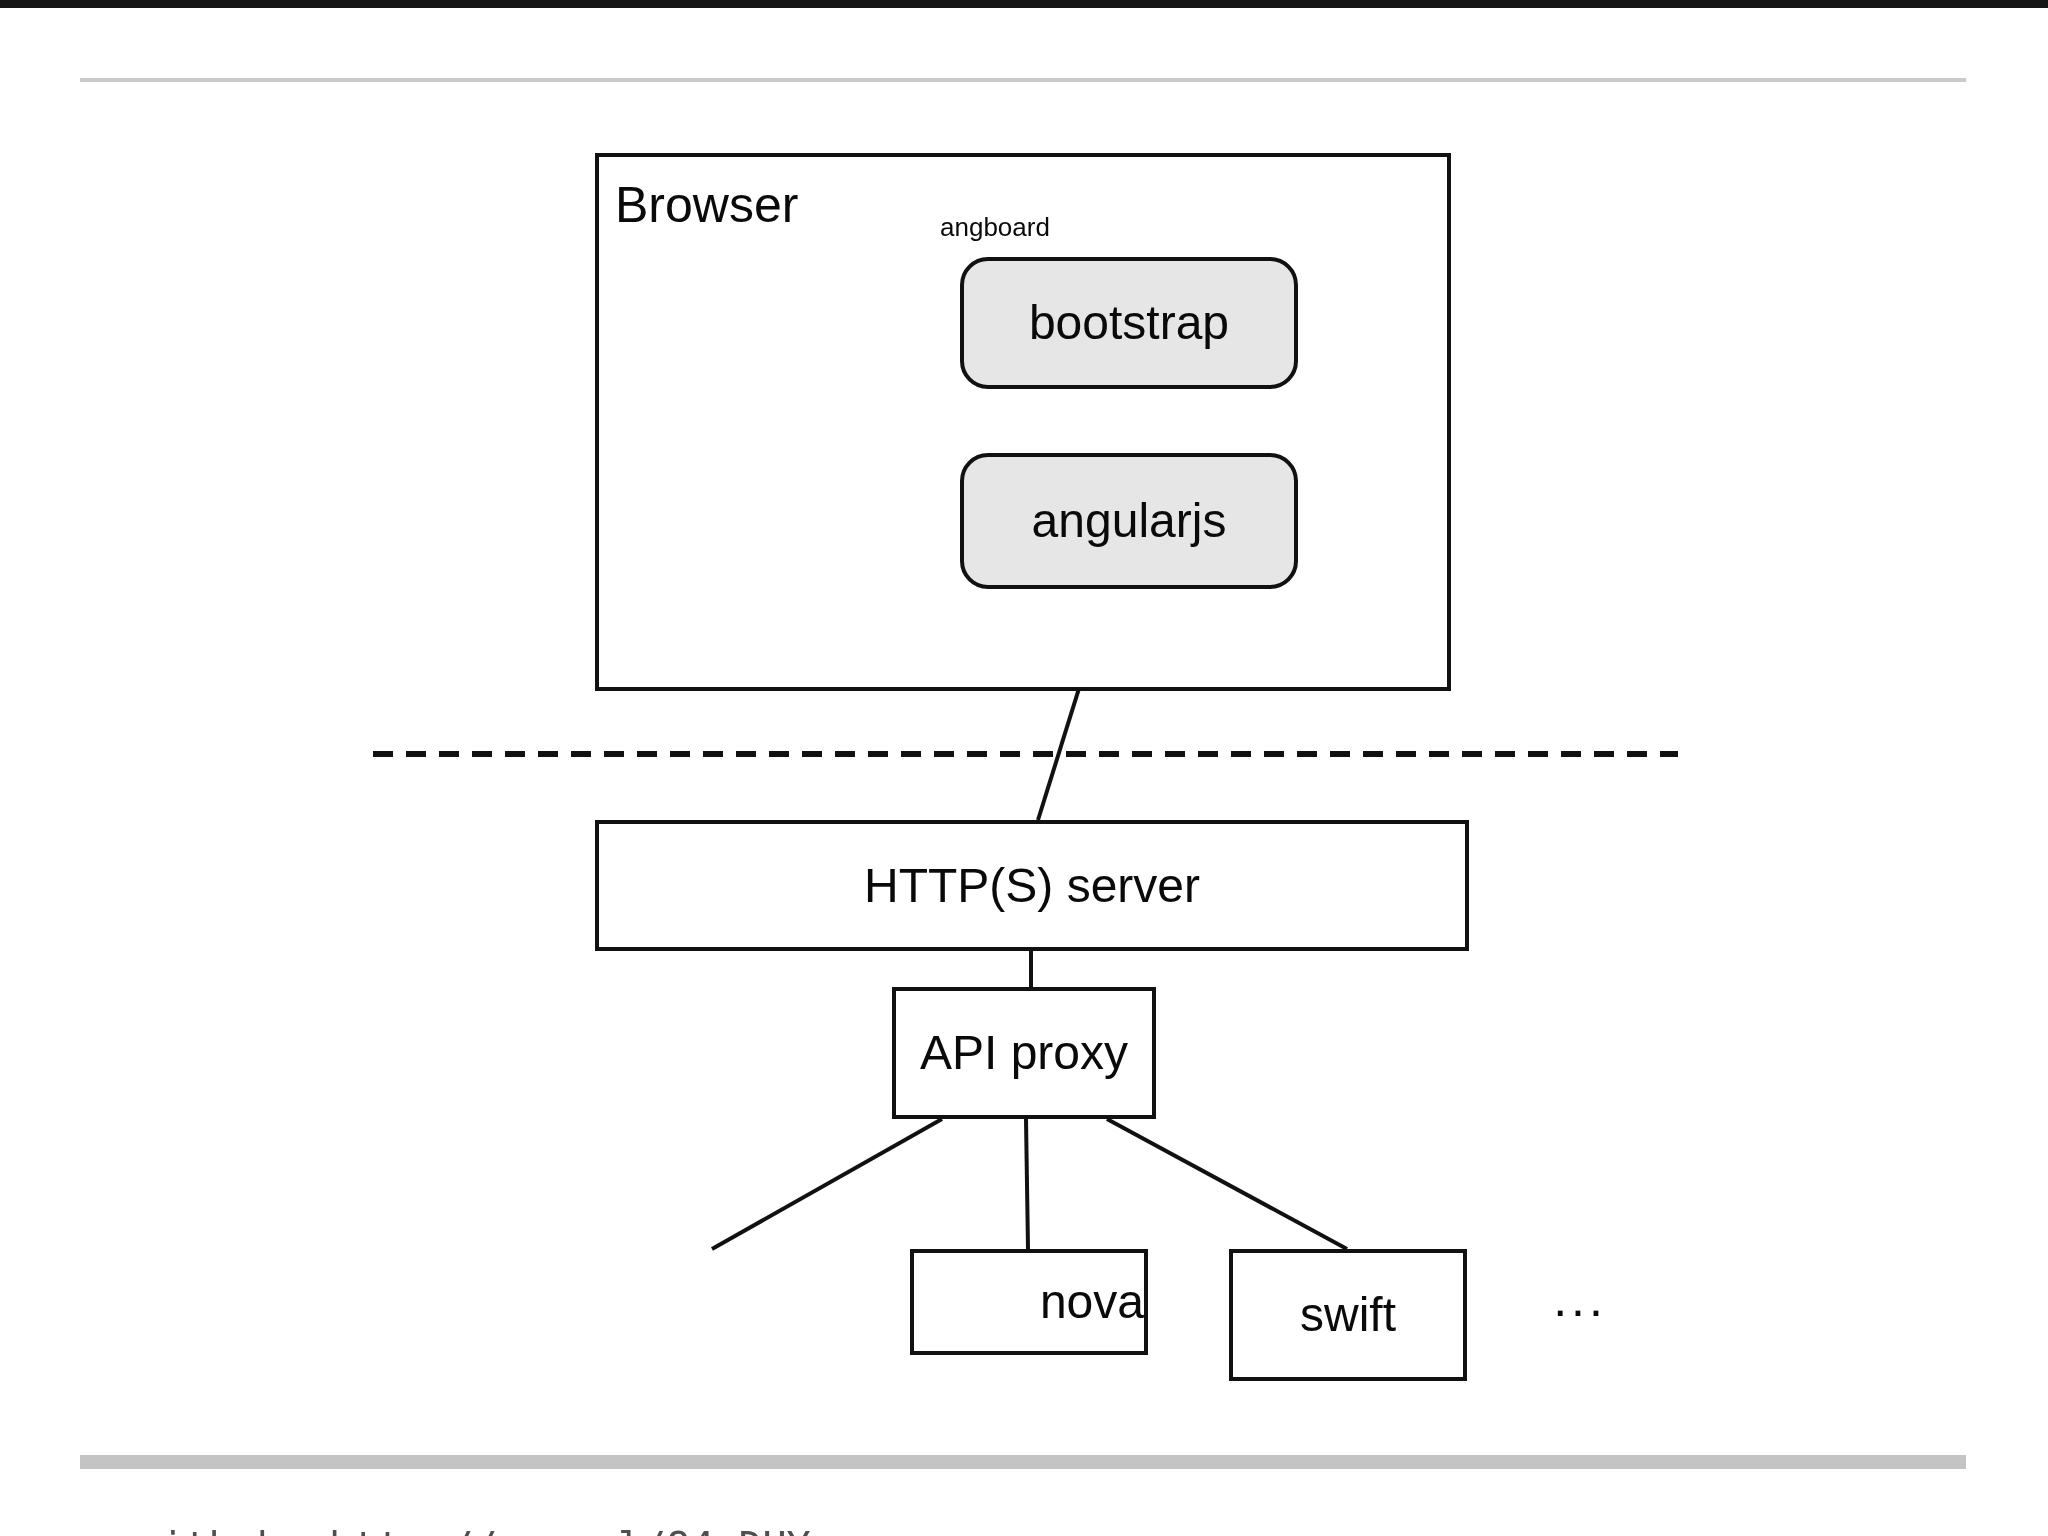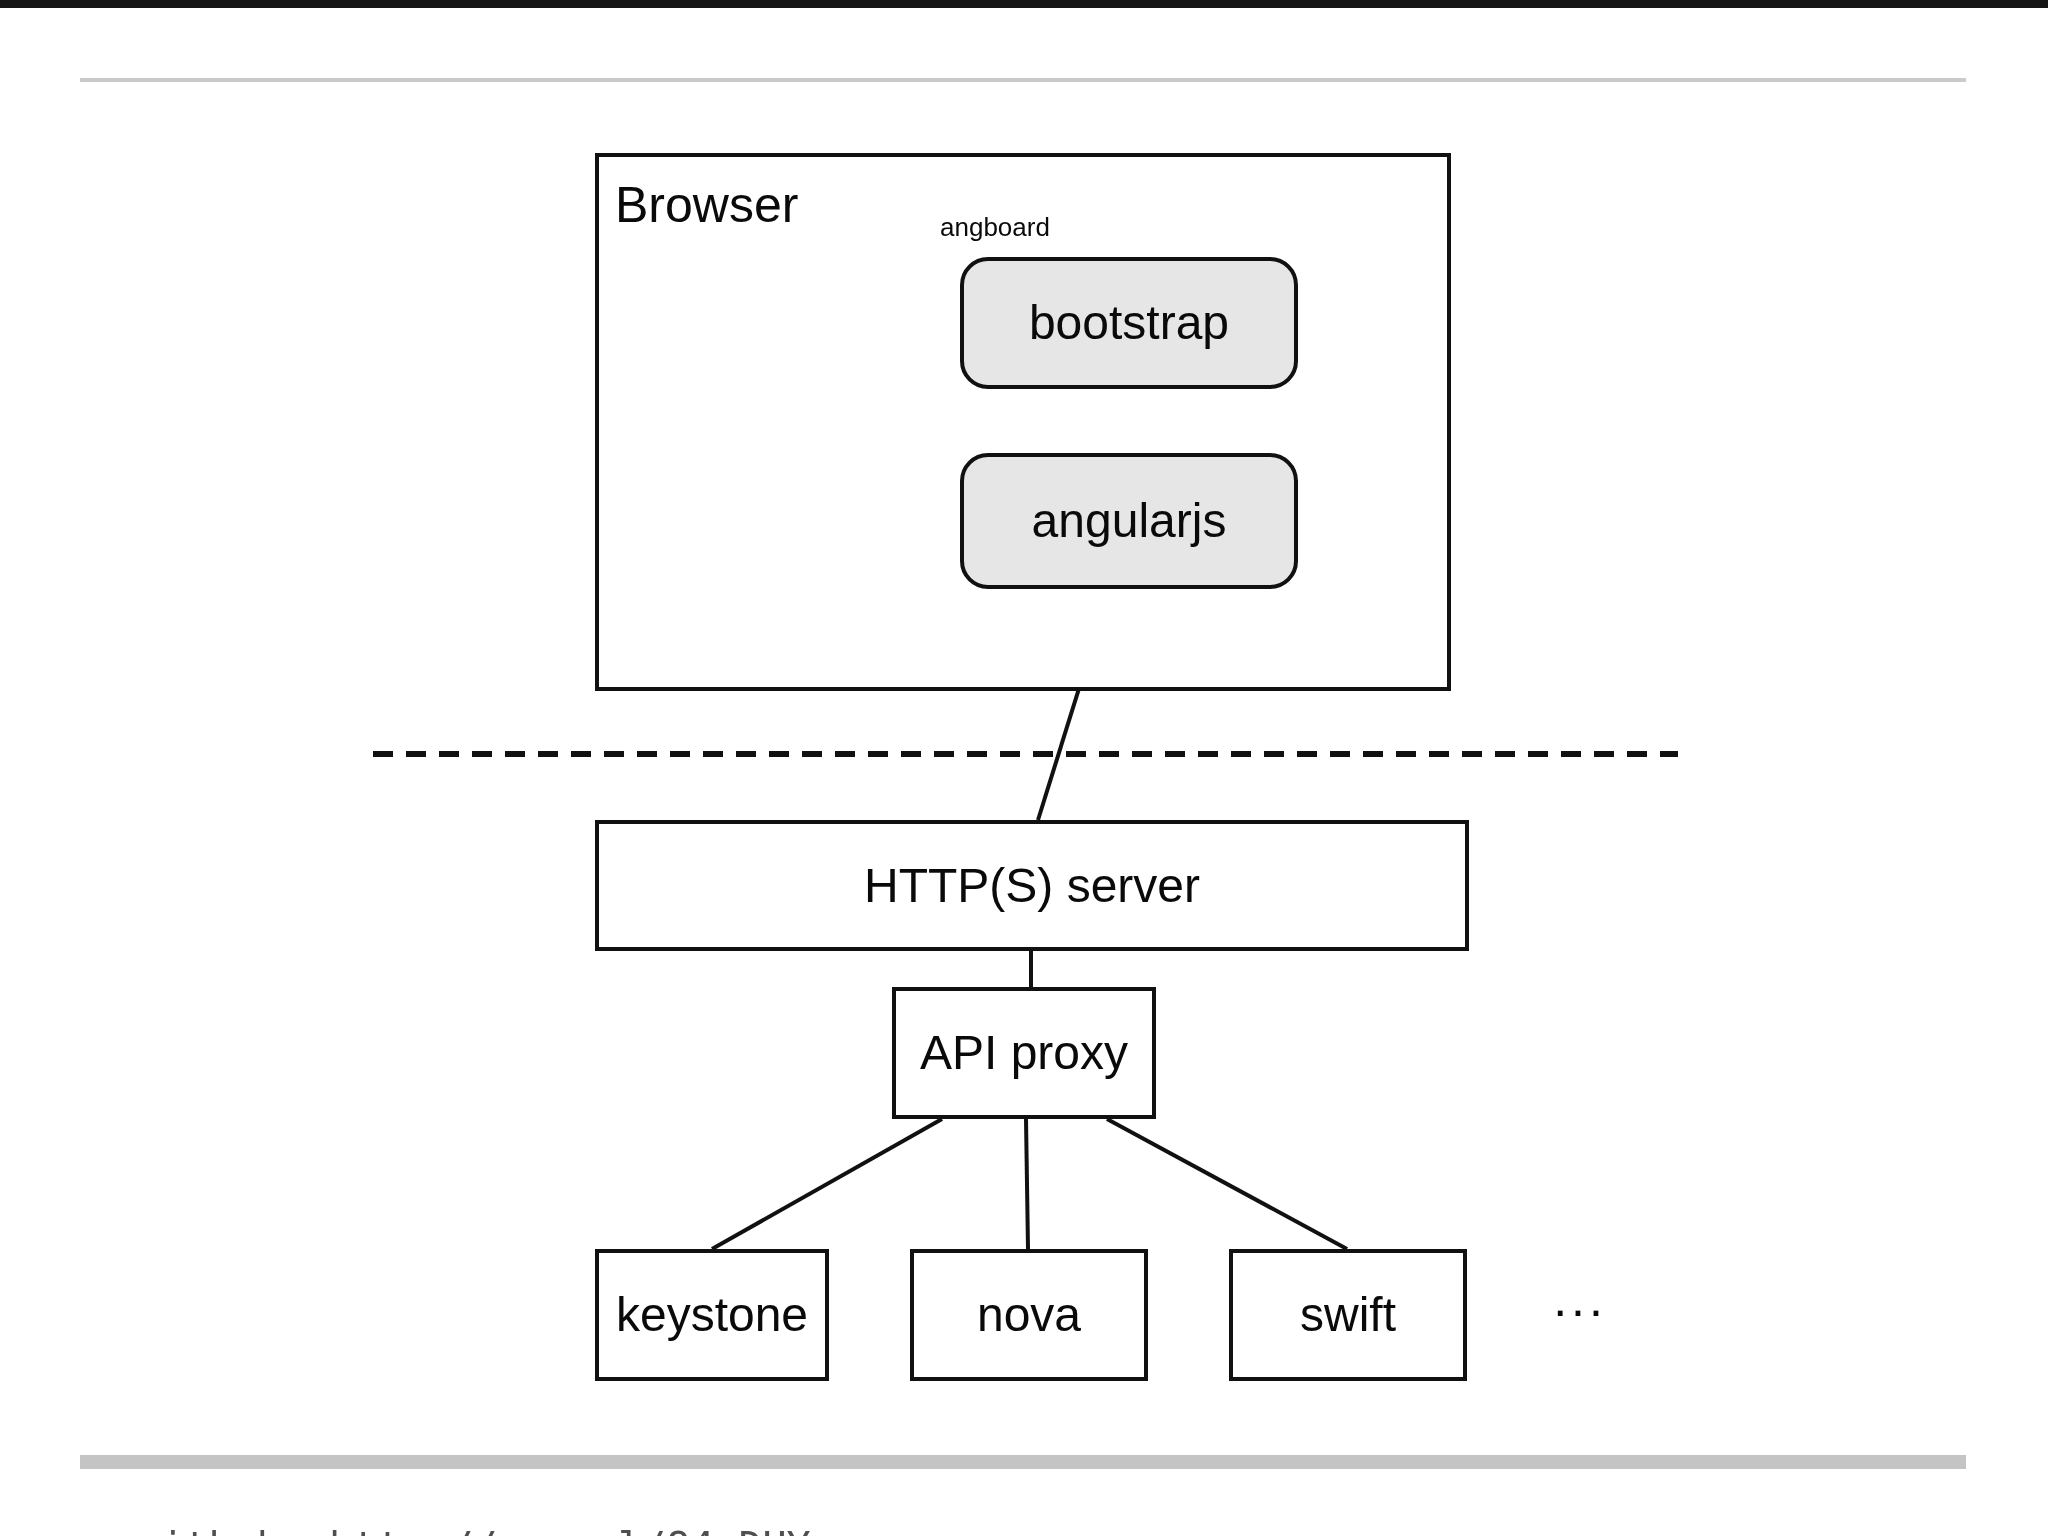--- a/index.html
+++ b/index.html
@@ -57,21 +57,21 @@
     left: 940px; top: 213px;
     font-size: 26px;
     line-height: 1.1;
   }
 
   .bootstrap-box { left: 960px; top: 257px; width: 338px; height: 132px; }
   .angularjs-box { left: 960px; top: 453px; width: 338px; height: 136px; }
   .http-box      { left: 595px; top: 820px; width: 874px; height: 131px; }
   .api-box       { left: 892px; top: 987px; width: 264px; height: 132px; }
   .keystone-box  { left: 595px;  top: 1249px; width: 234px; height: 132px; }
-  .nova-box      { left: 910px;  top: 1249px; width: 238px; height: 132px; }
+  .nova-box      { left: 910px;  top: 1249px; width: 238px; height: 106px; justify-content: flex-end; }
   .swift-box     { left: 1229px; top: 1249px; width: 238px; height: 132px; }
 
   .ellipsis {
     position: absolute;
     left: 1540px; top: 1270px; width: 80px;
     text-align: center;
     font-size: 50px;
     letter-spacing: 4px;
   }
 
@@ -140,23 +140,20 @@
     <span>angularjs</span>
   </div>
 
   <div class="node http-box">
     <span>HTTP(S) server</span>
   </div>
   <div class="node api-box">
     <span>API proxy</span>
   </div>
 
-  <div class="node keystone-box">
-    <span>keystone</span>
-  </div>
   <div class="node nova-box">
     <span>nova</span>
   </div>
   <div class="node swift-box">
     <span>swift</span>
   </div>
 
   <div class="ellipsis">...</div>
 
   <div class="abs bottom-rule"></div>

